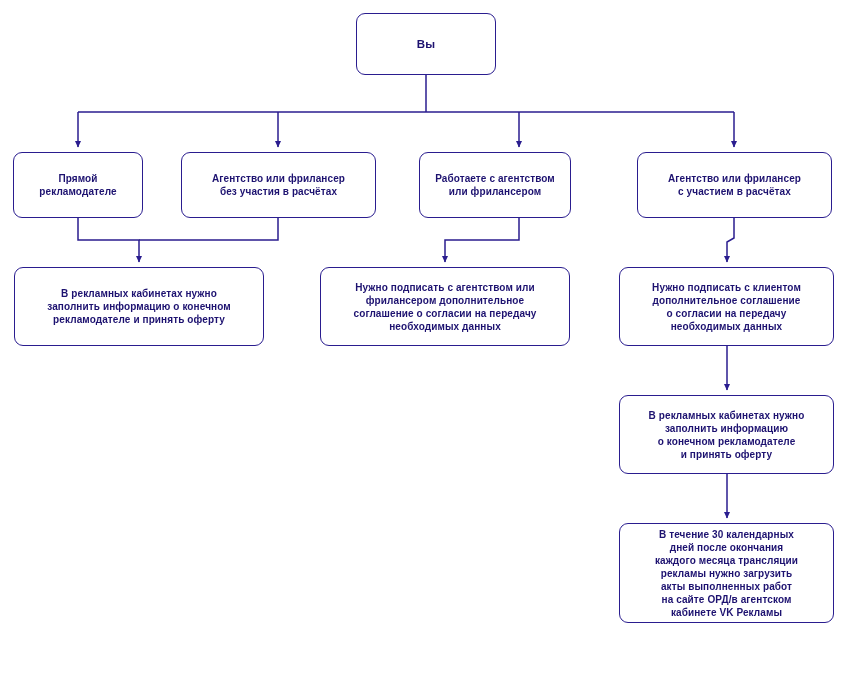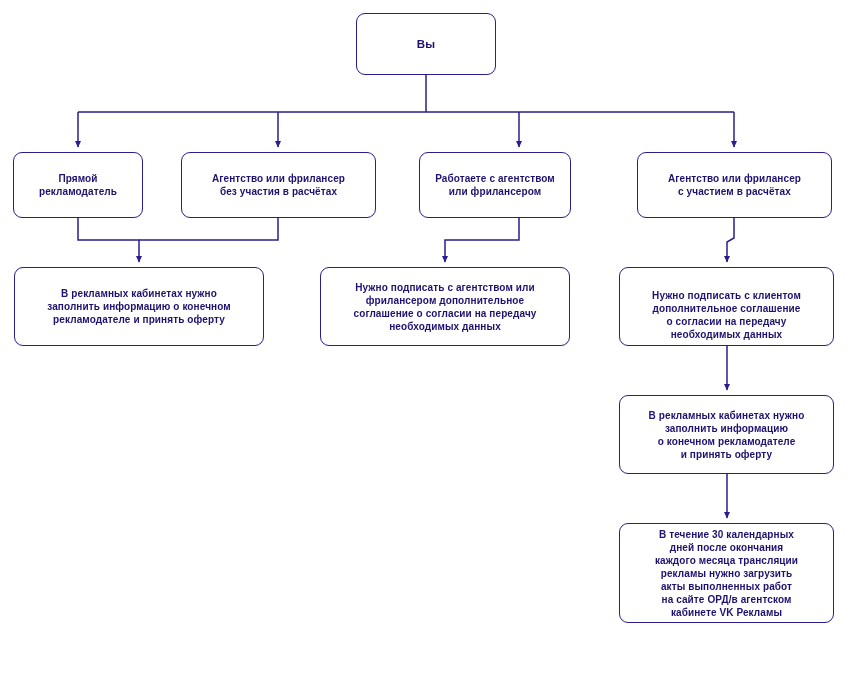--- a/index.html
+++ b/index.html
@@ -82,21 +82,21 @@
       <path d="M727,474 L727,518" marker-end="url(#arrow)"></path>
     </g>
   </svg>
 
   <div class="node n-root" style="left:356px; top:13px; width:140px; height:62px;">
     <span>Вы</span>
   </div>
 
   <div class="node n-small" style="left:13px; top:152px; width:130px; height:66px;">
     <span>Прямой
-рекламодатель</span>
+рекламодателе</span>
   </div>
 
   <div class="node n-small" style="left:181px; top:152px; width:195px; height:66px;">
     <span>Агентство или фрилансер
 без участия в расчётах</span>
   </div>
 
   <div class="node n-small" style="left:419px; top:152px; width:152px; height:66px;">
     <span>Работаете с агентством
 или фрилансером</span>
@@ -113,21 +113,21 @@
 рекламодателе и принять оферту</span>
   </div>
 
   <div class="node n-body" style="left:320px; top:267px; width:250px; height:79px;">
     <span>Нужно подписать с агентством или
 фрилансером дополнительное
 соглашение о согласии на передачу
 необходимых данных</span>
   </div>
 
-  <div class="node n-body" style="left:619px; top:267px; width:215px; height:79px;align-items:flex-end;">
+  <div class="node n-body" style="left:619px; top:267px; width:215px; height:79px;">
     <span>Нужно подписать с клиентом
 дополнительное соглашение
 о согласии на передачу
 необходимых данных</span>
   </div>
 
   <div class="node n-body" style="left:619px; top:395px; width:215px; height:79px;">
     <span>В рекламных кабинетах нужно
 заполнить информацию
 о конечном рекламодателе

